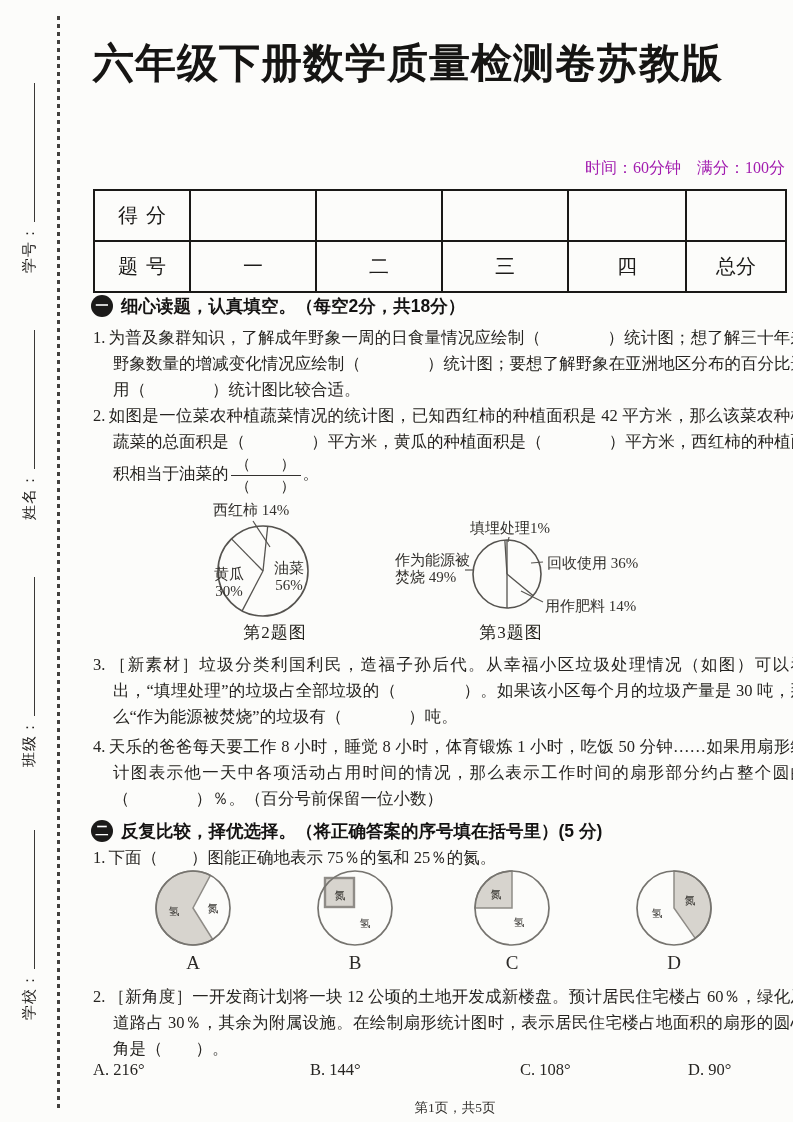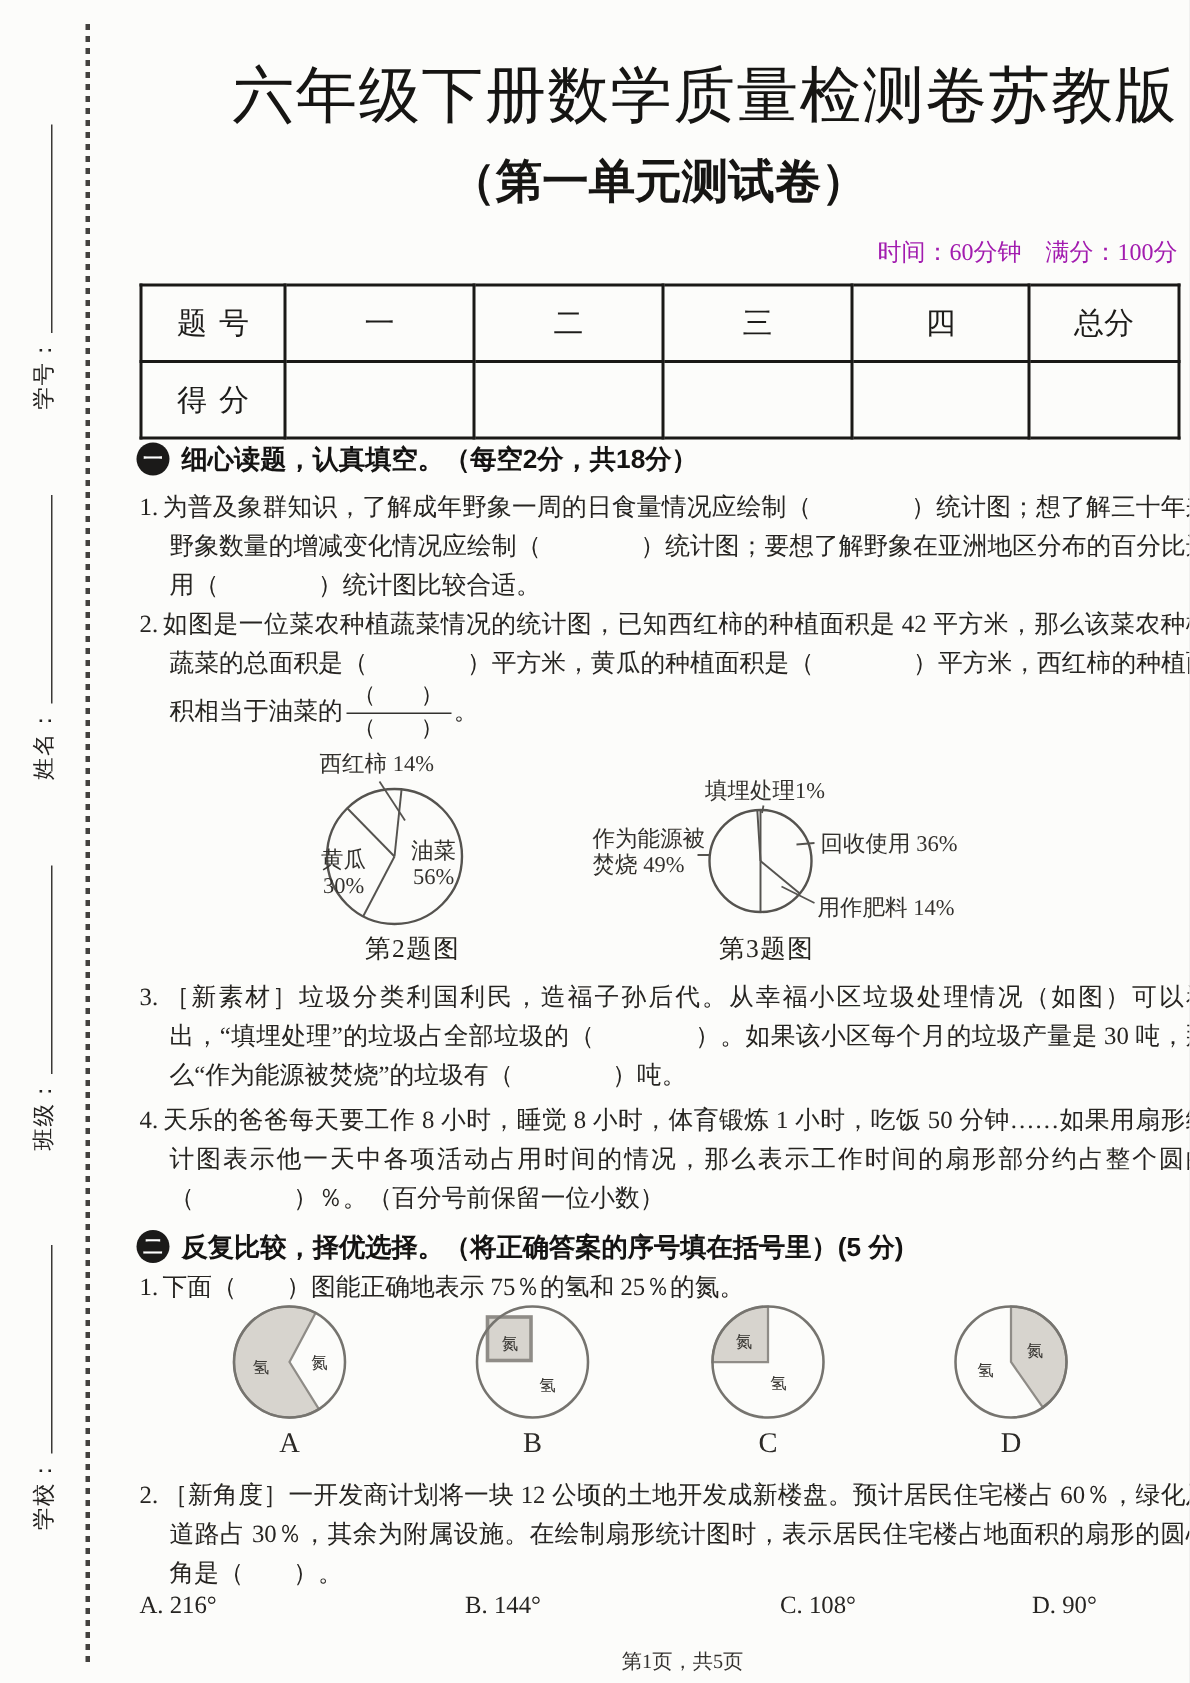--- a/index.html
+++ b/index.html
@@ -5,22 +5,22 @@
   html,body{margin:0;padding:0;background:#e8e8e6;}
   .page{position:relative;width:793px;height:1122px;background:#fcfcfa;margin:0 auto;
         font-family:"Liberation Serif","DejaVu Serif",serif;color:#2b2926;overflow:hidden;}
   
   .fold-line{position:absolute;left:57px;top:16px;height:1092px;width:2.5px;
              background:repeating-linear-gradient(#43413e 0 4px,transparent 4px 8px);}
   .margin-field{position:absolute;left:-68px;width:190px;height:24px;transform:rotate(-90deg);
                 display:flex;align-items:flex-end;font-size:15px;color:#23211f;letter-spacing:1px;}
   .mf-line{flex:1;border-bottom:1.6px solid #3a3836;margin-bottom:4px;margin-left:3px;}
   
-  .title{position:absolute;left:93px;top:36px;width:692px;text-align:right;
-         font-size:41px;font-weight:normal;color:#161513;letter-spacing:1px;white-space:nowrap;}
+  .title{position:absolute;left:93px;top:36px;width:692px;text-align:left;
+         font-size:41px;font-weight:bold;color:#161513;letter-spacing:1px;white-space:nowrap;}
   .subtitle{position:absolute;left:93px;top:100px;width:692px;text-align:center;
             font-size:31px;font-weight:bold;color:#161513;}
   .meta{position:absolute;left:93px;top:158px;width:692px;text-align:right;font-size:16px;color:#a21caf;}
   
   .score-table{position:absolute;left:93px;top:189px;border-collapse:collapse;}
   .score-table td{border:2.2px solid #1a1917;height:47px;text-align:center;
                   font-size:20px;color:#1d1c1a;}
   .score-table td.sp{letter-spacing:8px;text-indent:8px;}
   
   .sec-head{position:absolute;left:91px;display:flex;align-items:center;gap:8px;
@@ -68,48 +68,47 @@
   <div class="margin-field" style="top:660px">
     <span>班级：</span>
     <span class="mf-line"></span>
   </div>
   <div class="margin-field" style="top:913px">
     <span>学校：</span>
     <span class="mf-line"></span>
   </div>
 
   <div class="title">六年级下册数学质量检测卷苏教版</div>
-  <div class="subtitle">（第一单元测试卷）</div>
   <div class="meta">时间：60分钟　满分：100分</div>
 
   <table class="score-table">
     <colgroup>
         <col style="width:96px">
         <col style="width:126px">
         <col style="width:126px">
         <col style="width:126px">
         <col style="width:118px">
         <col style="width:100px">
       </colgroup>
     <tbody>
         <tr>
+      <td class="sp">得分</td>
+      <td></td>
+      <td></td>
+      <td></td>
+      <td></td>
+      <td></td>
+    </tr>
+    <tr>
       <td class="sp">题号</td>
       <td>一</td>
       <td>二</td>
       <td>三</td>
       <td>四</td>
       <td>总分</td>
-    </tr>
-    <tr>
-      <td class="sp">得分</td>
-      <td></td>
-      <td></td>
-      <td></td>
-      <td></td>
-      <td></td>
     </tr>
   </tbody>
     </table>
 
   <div class="sec-head" style="top:294px">
     <span class="badge">一</span>
     <span>细心读题，认真填空。（每空2分，共18分）</span>
   </div>
 
   <div class="q" style="top:325px">

